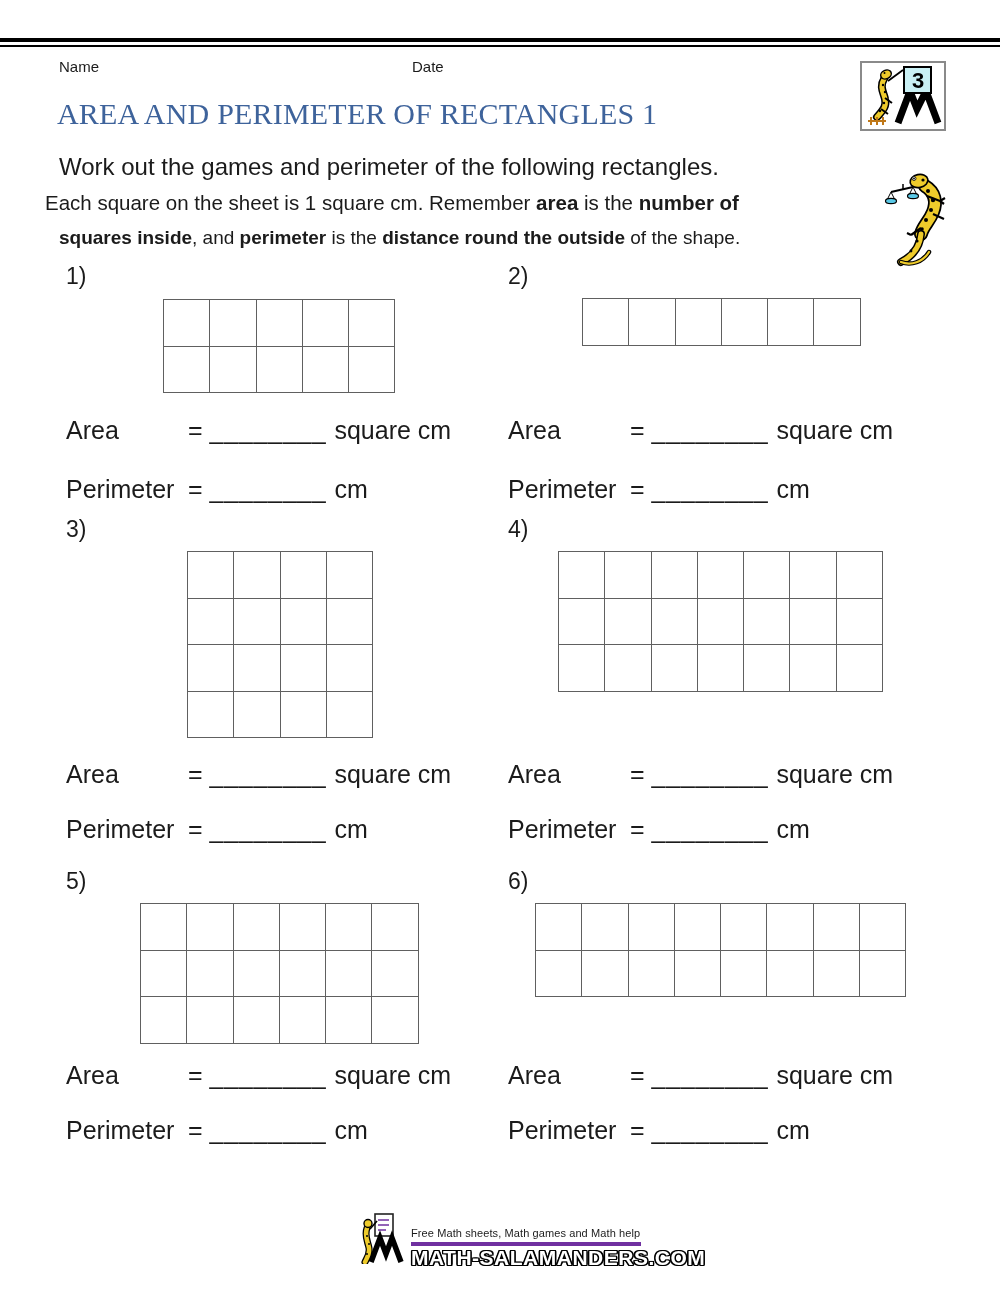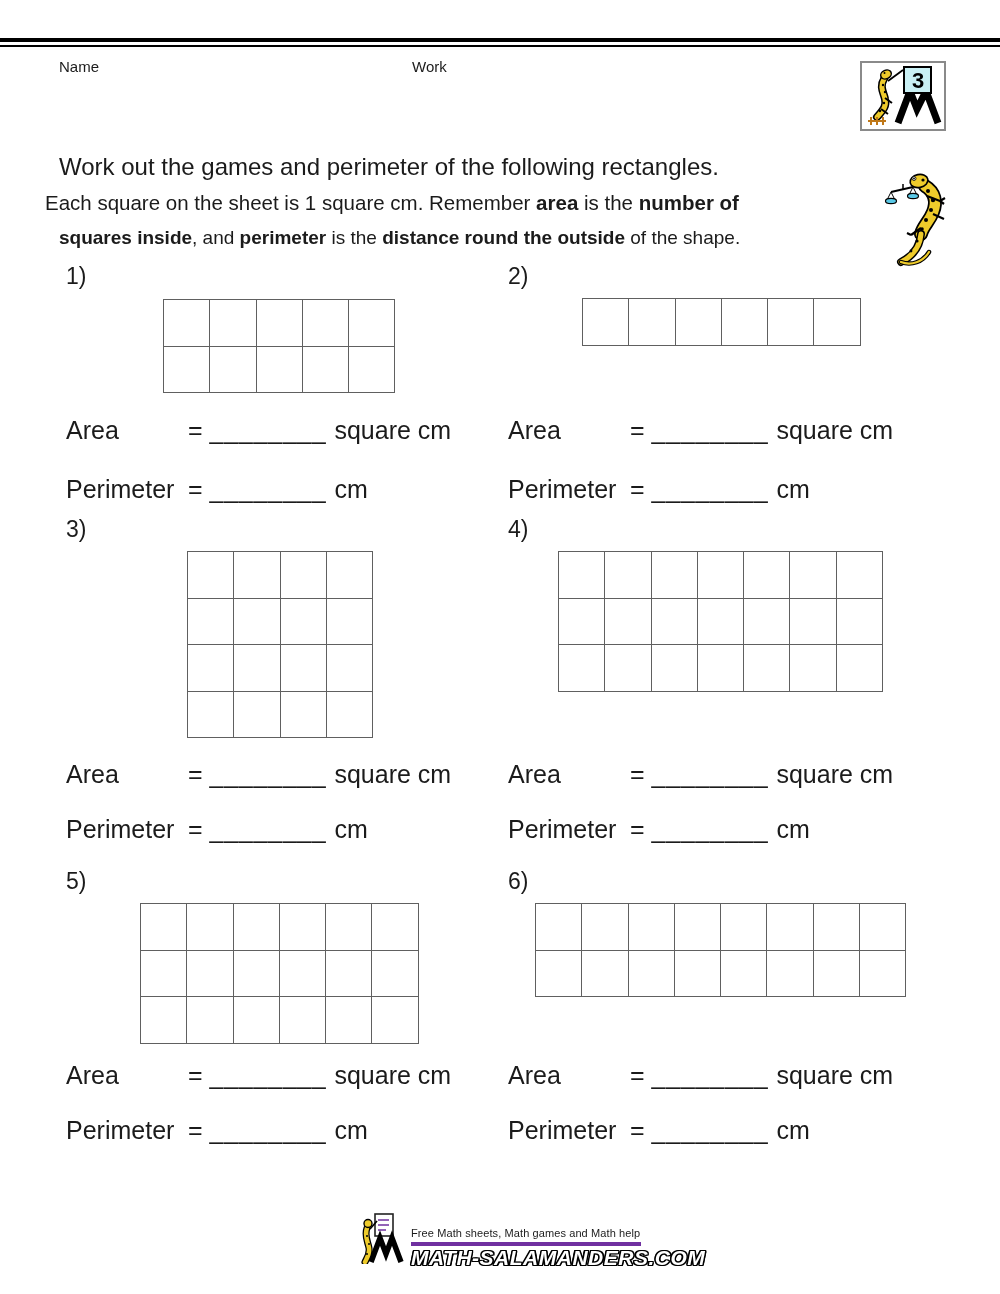--- a/index.html
+++ b/index.html
@@ -53,51 +53,51 @@
   .badge{left:860px;top:61px;}
   .scales{left:883px;top:170px;}
   .footer{left:357px;top:1212px;display:flex;align-items:flex-start;}
   .footer-col{margin-left:4px;}
   .tagline{font-size:11px;font-weight:normal;letter-spacing:0.1px;margin-top:16px;white-space:nowrap;}
   .purple-rule{height:4px;width:230px;background:var(--footer-underline,#7030a0);margin-top:3px;}
   .site{
     font-size:21px;font-weight:900;letter-spacing:0.5px;color:#fff;margin-top:1px;white-space:nowrap;
     text-shadow:-1.3px -1.3px 0 #000,1.3px -1.3px 0 #000,-1.3px 1.3px 0 #000,1.3px 1.3px 0 #000,
                 0 -1.4px 0 #000,0 1.4px 0 #000,-1.4px 0 0 #000,1.4px 0 0 #000;
-    font-style:italic;
   }
 </style>
 </head>
 <body>
 
 <div class="sheet">
 
   <div class="topbar"></div>
 
   <span class="abs small-label name-label">Name</span>
-  <span class="abs small-label date-label">Work</span>
+  <span class="abs small-label date-label">Date</span>
 
   <svg class="abs badge" width="86" height="70" viewBox="0 0 86 70">
     <rect x="1" y="1" width="84" height="68" fill="#fff" stroke="#8a8a8a" stroke-width="2"></rect>
     <path d="M38,62 L50,30 L57,48 L66,30 L78,62" fill="none" stroke="#000" stroke-width="7"></path>
     <rect x="44" y="6" width="27" height="26" fill="var(--sign-cyan,#c9f0f4)" stroke="#000" stroke-width="2"></rect>
     <text x="58" y="27" font-size="22" font-weight="bold" text-anchor="middle" fill="#000">3</text>
     <path d="M24,18 C19,26 24,32 25,38 C27,46 22,50 17,56" fill="none" stroke="#000" stroke-width="8" stroke-linecap="round"></path>
     <path d="M24,18 C19,26 24,32 25,38 C27,46 22,50 17,56" fill="none" stroke="var(--salamander-yellow,#eecb2b)" stroke-width="5" stroke-linecap="round"></path>
     <ellipse cx="26" cy="13.5" rx="5.5" ry="4.2" transform="rotate(-25 26 13.5)" fill="var(--salamander-yellow,#eecb2b)" stroke="#000" stroke-width="1.5"></ellipse>
     <circle cx="24.5" cy="12" r="1" fill="#000"></circle>
     <path d="M28,20 L43,9" stroke="#000" stroke-width="1.8"></path>
     <path d="M25,37 L32,42 M21,48 L28,53" stroke="#000" stroke-width="2"></path>
     <circle cx="23" cy="24" r="1.2" fill="#000"></circle>
       <circle cx="25" cy="31" r="1.2" fill="#000"></circle>
     <circle cx="24" cy="42" r="1.2" fill="#000"></circle>
       <circle cx="20" cy="50" r="1.2" fill="#000"></circle>
     <path d="M11,56 L11,64 M17,56 L17,64 M23,56 L23,64 M8,60 L26,60" stroke="#c07818" stroke-width="2"></path>
   </svg>
 
+  <span class="abs title">AREA AND PERIMETER OF RECTANGLES 1</span>
 
   <span class="abs intro1">Work out the games and perimeter of the following rectangles.</span>
   <span class="abs intro2"><span>Each square on the sheet is 1 square cm. Remember </span><span class="b">area</span><span> is the </span><span class="b">number of</span></span>
   <span class="abs intro3"><span class="b">squares inside</span><span>, and </span><span class="b">perimeter</span><span> is the </span><span class="b">distance round the outside</span><span> of the shape.</span></span>
 
   <svg class="abs scales" width="78" height="104" viewBox="0 0 78 104">
     <path d="M20,14 L20,19" stroke="#000" stroke-width="1.5"></path>
     <path d="M8,22 L30,17" stroke="#000" stroke-width="2"></path>
     <path d="M8,22 L4,30 M8,22 L12,30 M30,17 L26,25 M30,17 L34,25" stroke="#000" stroke-width="1"></path>
     <ellipse cx="8" cy="31" rx="5.5" ry="2.6" fill="var(--pan-cyan,#59c8e6)" stroke="#000" stroke-width="1.2"></ellipse>

